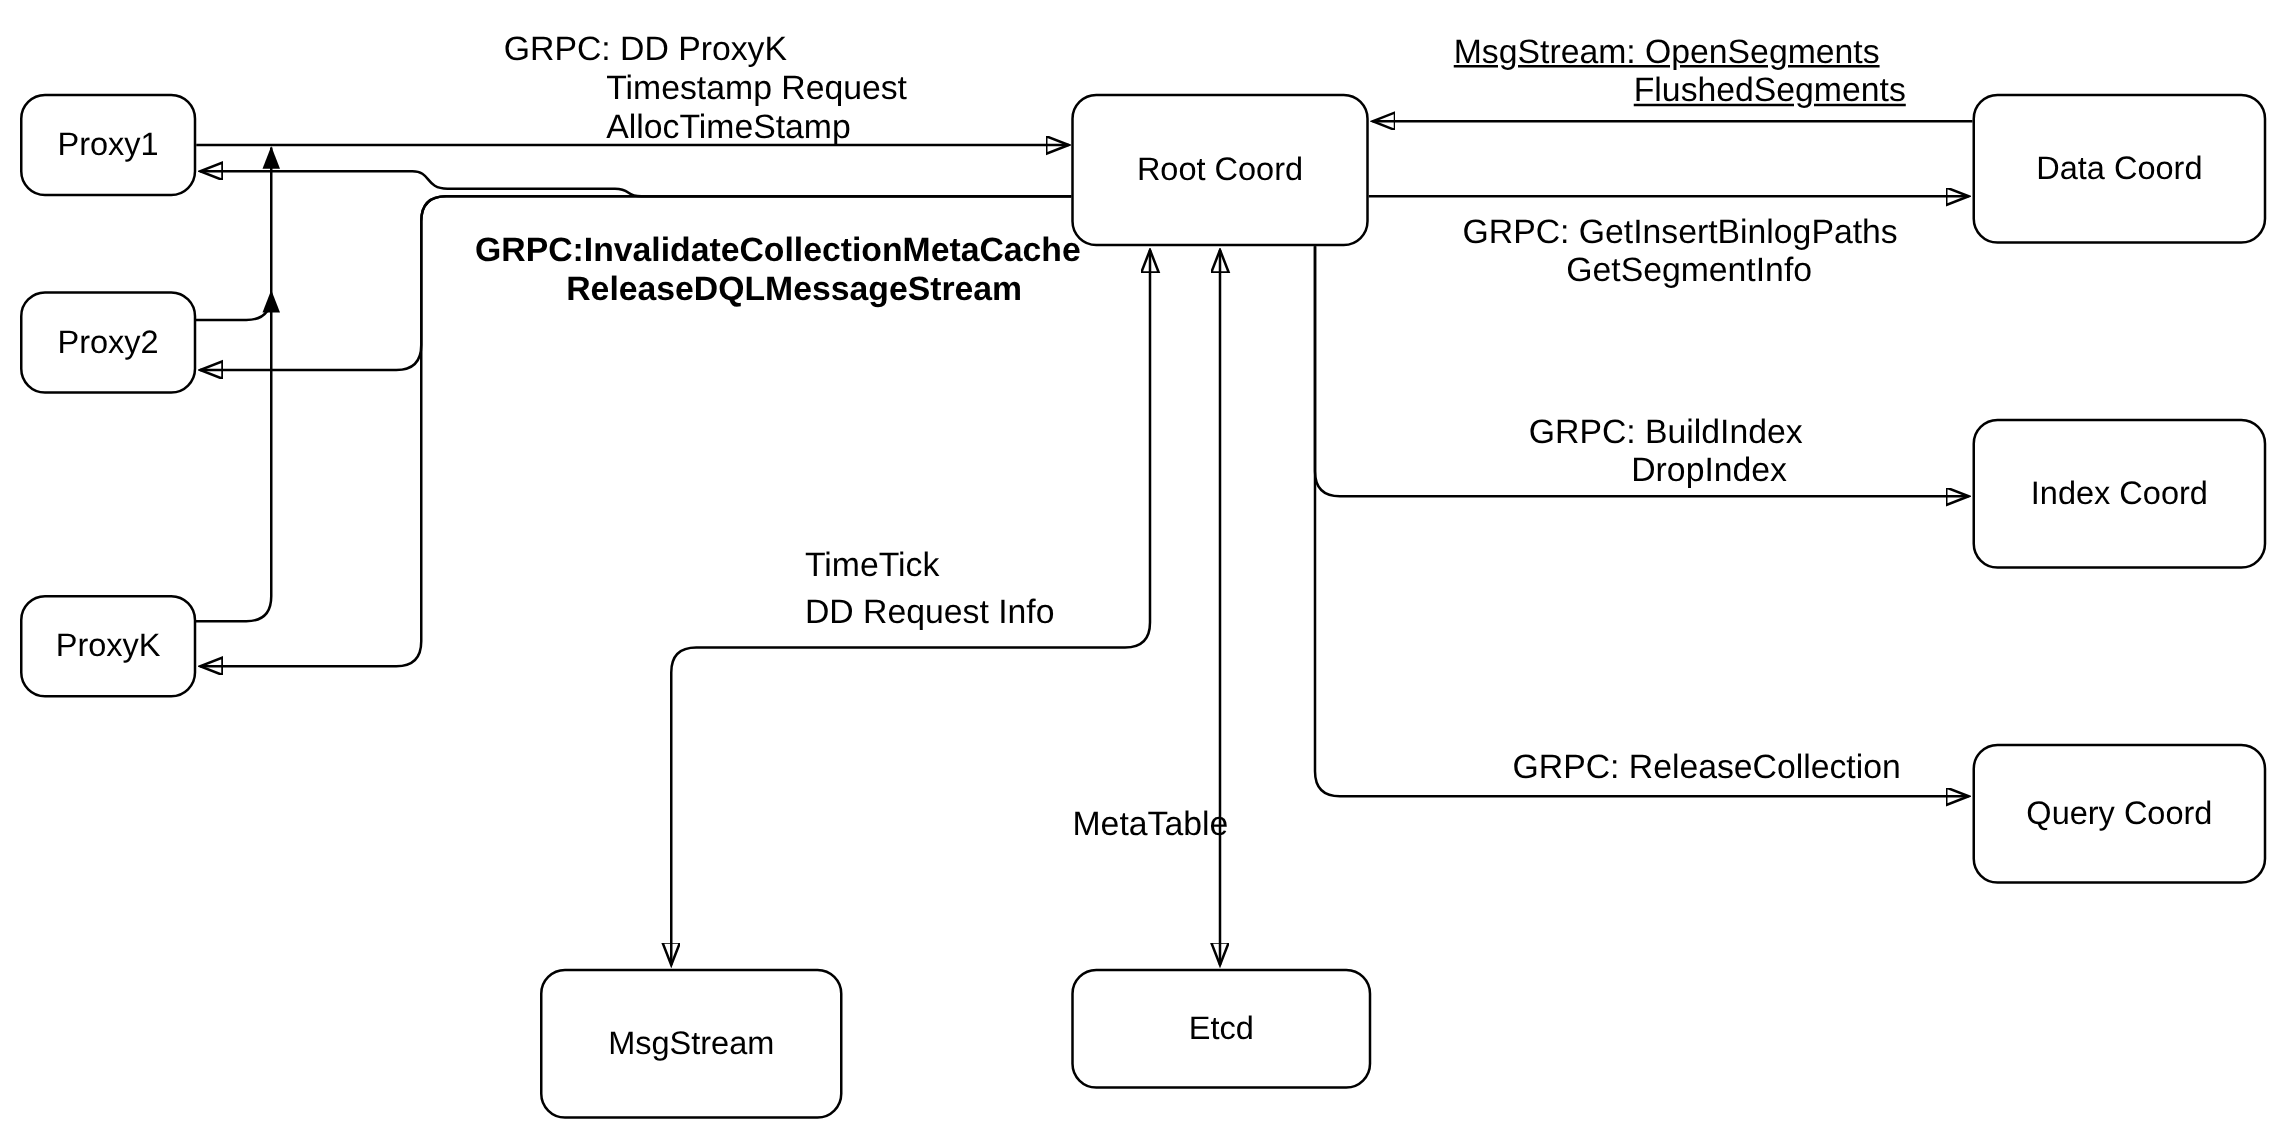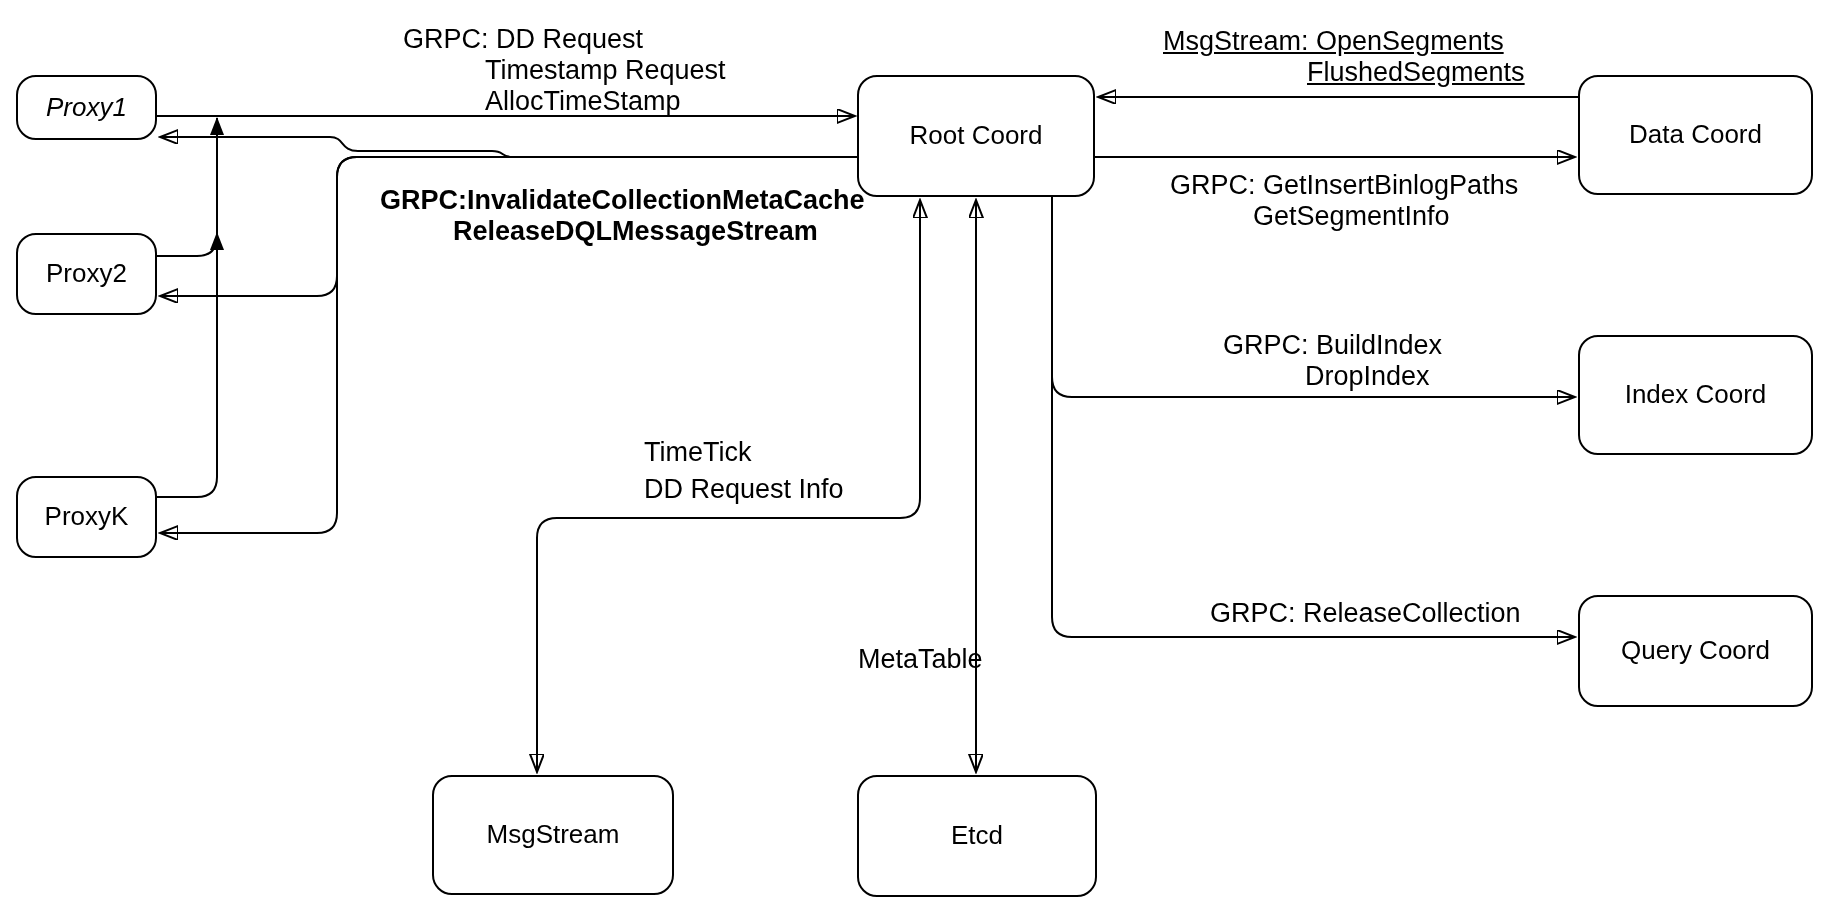--- a/index.html
+++ b/index.html
@@ -54,21 +54,21 @@
 
     <path d="M 1052,197 V 377 Q 1052,397 1072,397 H 1575" marker-end="url(#arr)"></path>
 
     <path d="M 1052,197 V 617 Q 1052,637 1072,637 H 1575" marker-end="url(#arr)"></path>
 
     <path d="M 920,200 V 498 Q 920,518 900,518 H 557 Q 537,518 537,538 V 772" marker-start="url(#arr)" marker-end="url(#arr)"></path>
 
     <path d="M 976,200 V 772" marker-start="url(#arr)" marker-end="url(#arr)"></path>
   </svg>
 
-  <div class="node" style="left:16px;top:75px;width:141px;height:65px;font-style:italic;">
+  <div class="node" style="left:16px;top:75px;width:141px;height:82px;">
     <span>Proxy1</span>
   </div>
   <div class="node" style="left:16px;top:233px;width:141px;height:82px;text-align:right;">
     <span>Proxy2</span>
   </div>
   <div class="node" style="left:16px;top:476px;width:141px;height:82px;">
     <span>ProxyK</span>
   </div>
 
   <div class="node" style="left:857px;top:75px;width:238px;height:122px;">
@@ -81,26 +81,26 @@
   <div class="node" style="left:1578px;top:335px;width:235px;height:120px;">
     <span>Index Coord</span>
   </div>
   <div class="node" style="left:1578px;top:595px;width:235px;height:112px;">
     <span>Query Coord</span>
   </div>
 
   <div class="node" style="left:415px;top:775px;width:242px;height:120px;margin-left:17px;">
     <span>MsgStream</span>
   </div>
-  <div class="node" style="left:857px;top:775px;width:240px;height:122px;">
+  <div class="node" style="left:857px;top:775px;width:240px;height:96px;">
     <span>Etcd</span>
   </div>
 
   <div class="elabel" style="left:403px;top:24px;">
-    <div>GRPC: DD Request</div>
+    <div>GRPC: DD ProxyK</div>
     <div style="margin-left:82px;">Timestamp Request</div>
     <div style="margin-left:82px;">AllocTimeStamp</div>
   </div>
 
   <div class="elabel" style="left:380px;top:185px;font-weight:bold;">
     <div>GRPC:InvalidateCollectionMetaCache</div>
     <div style="margin-left:73px;">ReleaseDQLMessageStream</div>
   </div>
 
   <div class="elabel" style="left:1163px;top:26px;text-decoration:underline;">

